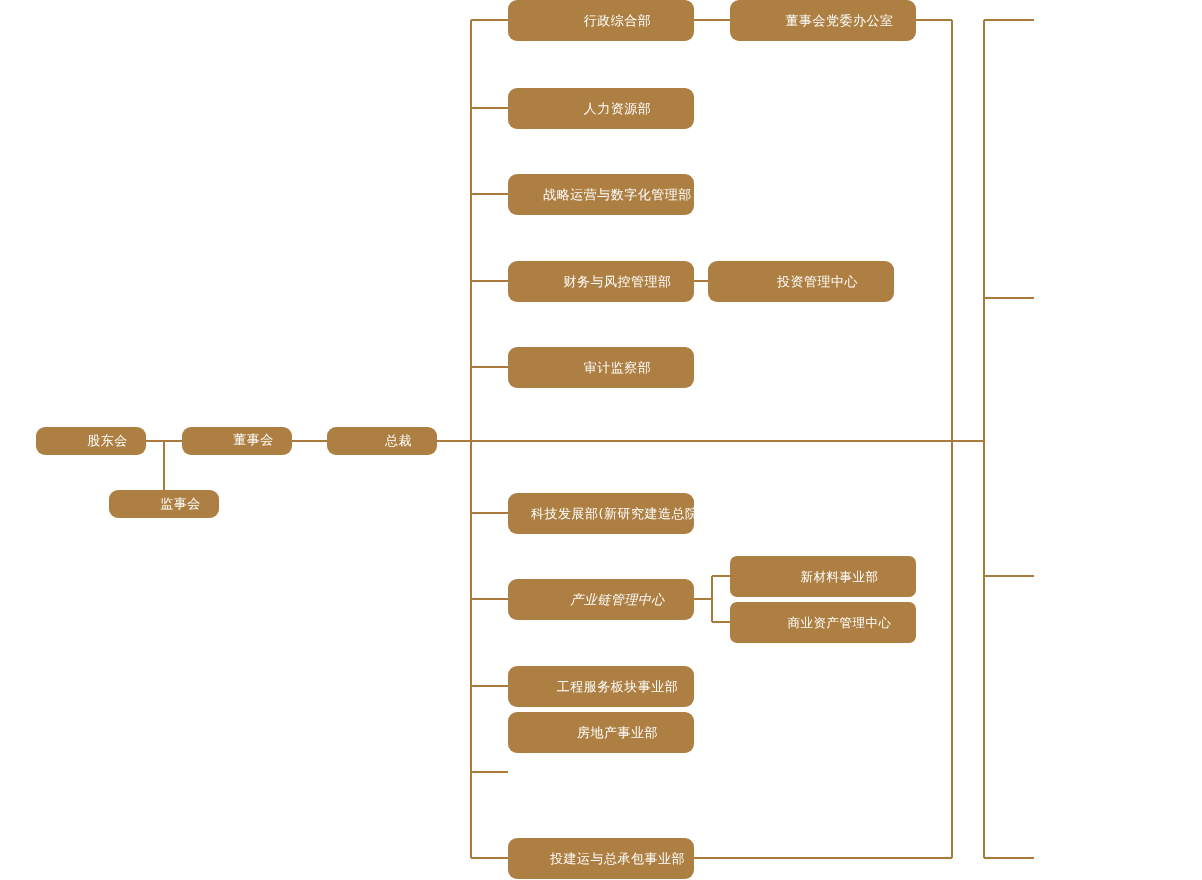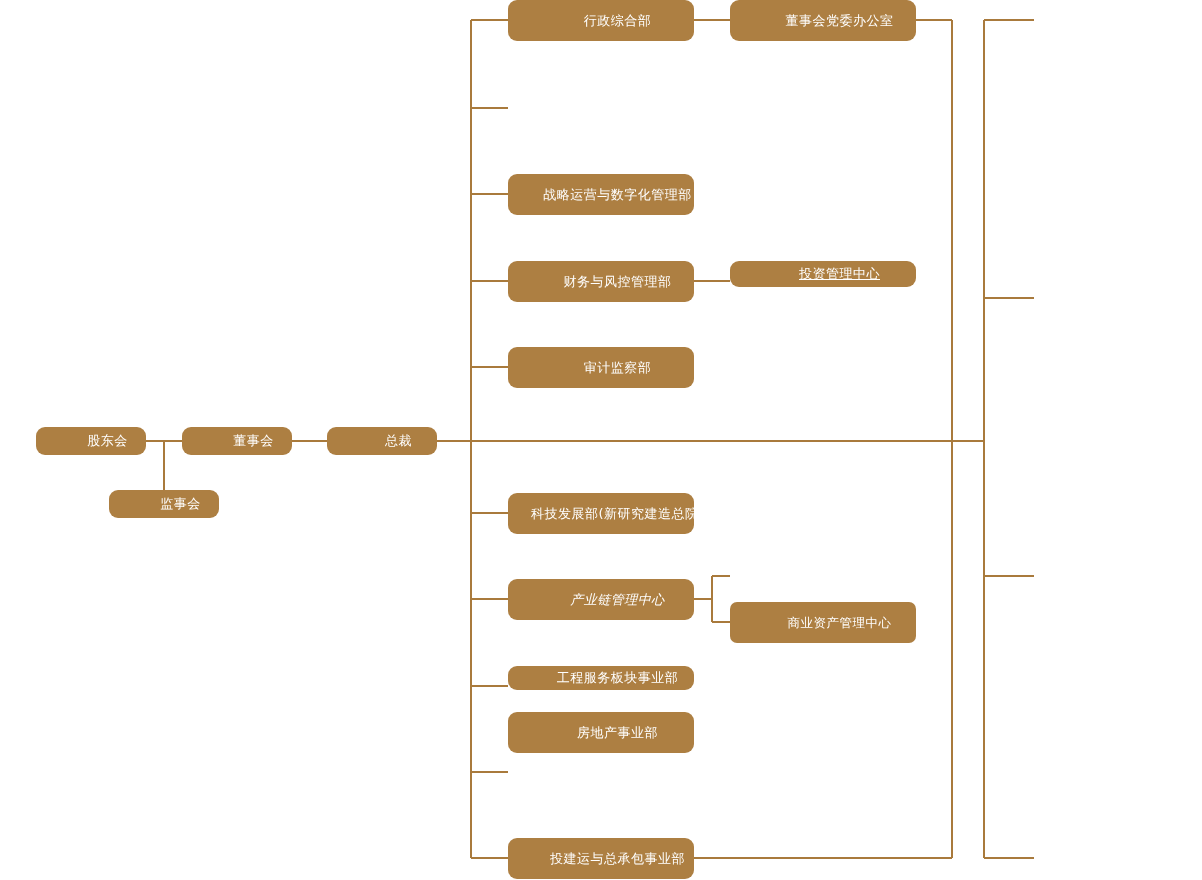--- a/index.html
+++ b/index.html
@@ -99,36 +99,39 @@
       <line x1="984" y1="298" x2="1034" y2="298"></line>
       <line x1="984" y1="576" x2="1034" y2="576"></line>
       <line x1="984" y1="858" x2="1034" y2="858"></line>
     </g>
   </svg>
 
   <div class="node" style="left:36px; top:427px; width:110px; height:28px;">
     <span class="node-label">股东会</span>
   </div>
 
-  <div class="node" style="left:182px; top:427px; width:110px; height:28px;">
+  <div class="node" style="left:182px; top:427px; width:110px; height:28px;font-family:Liberation Mono, monospace;">
     <span class="node-label">董事会</span>
   </div>
 
   <div class="node" style="left:327px; top:427px; width:110px; height:28px;font-family:Liberation Serif, serif;">
     <span class="node-label">总裁</span>
   </div>
 
   <div class="node" style="left:109px; top:490px; width:110px; height:28px;">
     <span class="node-label">监事会</span>
   </div>
 
   <div class="node" style="left:508px; top:0px; width:186px; height:41px;">
     <span class="node-label">行政综合部</span>
   </div>
 
+  <div class="node" style="left:508px; top:88px; width:186px; height:41px;">
+    <span class="node-label">人力资源部</span>
+  </div>
 
   <div class="node" style="left:508px; top:174px; width:186px; height:41px;">
     <span class="node-label">战略运营与数字化管理部</span>
   </div>
 
   <div class="node" style="left:508px; top:261px; width:186px; height:41px;">
     <span class="node-label">财务与风控管理部</span>
   </div>
 
   <div class="node" style="left:508px; top:493px; width:186px; height:41px;">
@@ -136,38 +139,41 @@
   </div>
 
   <div class="node" style="left:508px; top:347px; width:186px; height:41px;">
     <span class="node-label">审计监察部</span>
   </div>
 
   <div class="node" style="left:508px; top:579px; width:186px; height:41px;font-style:italic;">
     <span class="node-label">产业链管理中心</span>
   </div>
 
-  <div class="node" style="left:508px; top:666px; width:186px; height:24px;">
+  <div class="node" style="left:508px; top:666px; width:186px; height:41px;">
     <span class="node-label">工程服务板块事业部</span>
   </div>
 
   <div class="node" style="left:508px; top:712px; width:186px; height:41px;">
     <span class="node-label">房地产事业部</span>
   </div>
 
   <div class="node" style="left:508px; top:838px; width:186px; height:41px;">
     <span class="node-label">投建运与总承包事业部</span>
   </div>
 
   <div class="node" style="left:730px; top:0px; width:186px; height:41px;">
     <span class="node-label">董事会党委办公室</span>
   </div>
 
-  <div class="node" style="left:730px; top:261px; width:186px; height:26px;text-decoration:underline;">
+  <div class="node" style="left:708px; top:261px; width:186px; height:41px;">
     <span class="node-label">投资管理中心</span>
   </div>
 
+  <div class="node small" style="left:730px; top:556px; width:186px; height:41px;">
+    <span class="node-label">新材料事业部</span>
+  </div>
 
   <div class="node small" style="left:730px; top:602px; width:186px; height:41px;align-items:center;">
     <span class="node-label">商业资产管理中心</span>
   </div>
 
 </div>
 
 </body></html>

